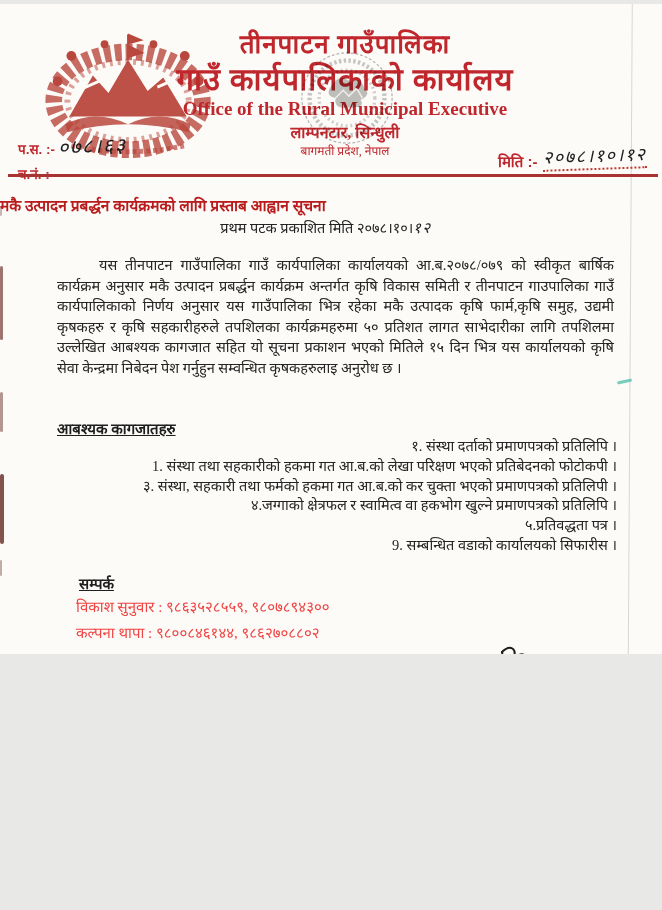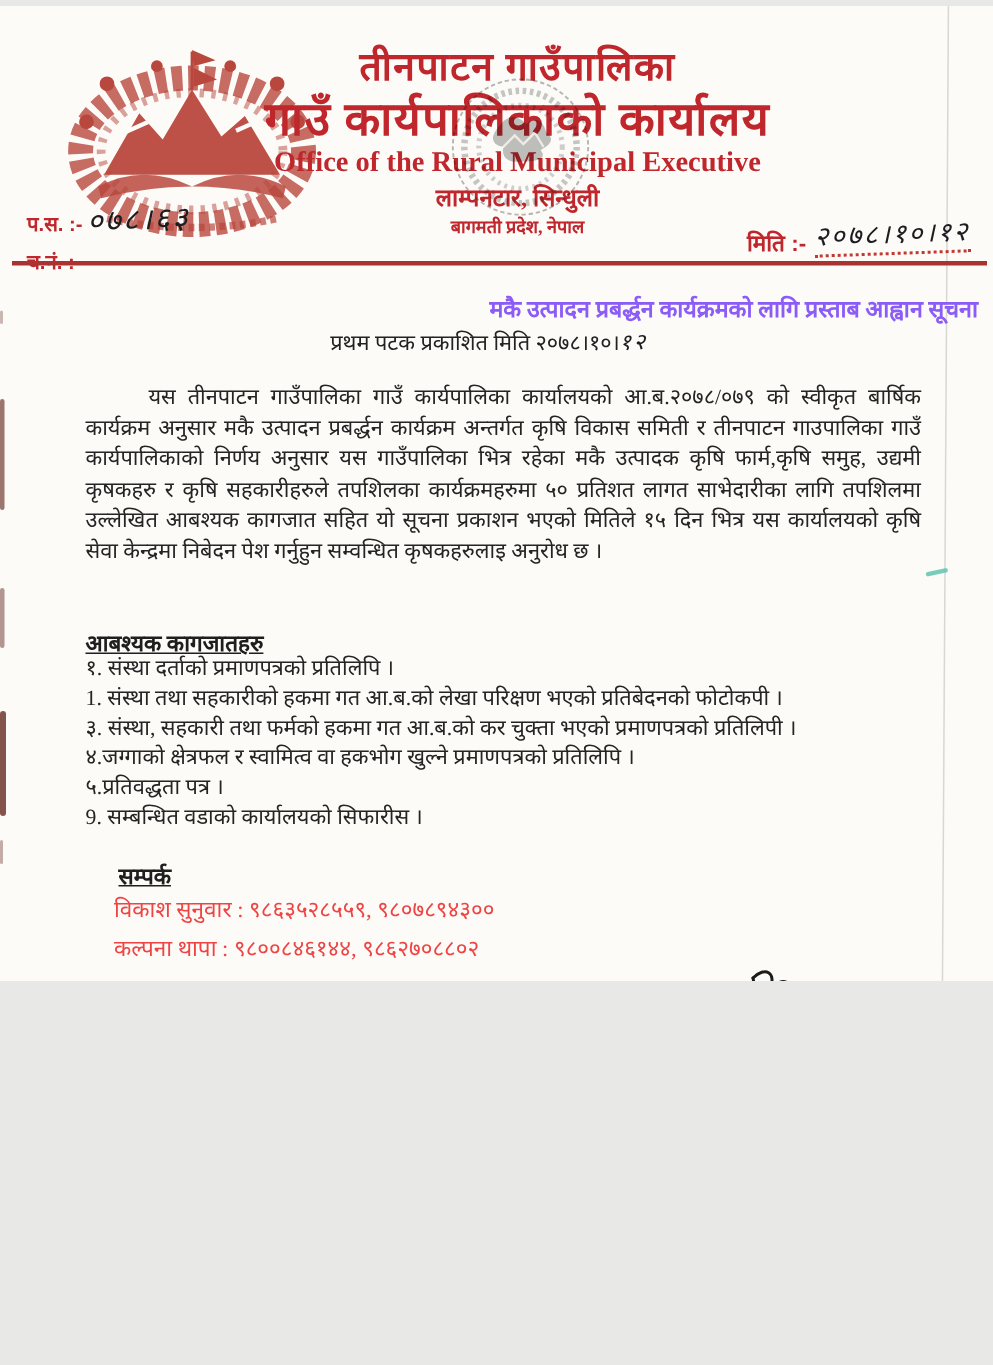--- a/index.html
+++ b/index.html
@@ -10,37 +10,37 @@
     color:#262626;
   }
   
   .emblem{position:absolute;left:42px;top:26px;width:176px;height:128px;opacity:.92;}
   .header-block{position:absolute;left:150px;top:26px;width:390px;text-align:center;color:#c0272d;}
   .h-np1{font-size:26px;font-weight:bold;line-height:30px;letter-spacing:1px;}
   .h-en1{font-size:15px;font-weight:bold;line-height:18px;}
   .h-np2{font-size:31px;font-weight:bold;line-height:36px;margin-top:2px;letter-spacing:1px;}
   .h-en2{font-size:19px;font-weight:bold;line-height:22px;}
   .h-addr{font-size:16px;font-weight:bold;line-height:22px;margin-top:2px;}
-  .h-prov{font-size:12px;font-weight:bold;line-height:15px;}
+  .h-prov{font-size:12px;font-weight:normal;line-height:15px;}
   .round-stamp{position:absolute;left:299px;top:46px;width:96px;height:96px;opacity:.55;mix-blend-mode:multiply;}
   .ref-label,.disp-label,.date-label{position:absolute;color:#c0272d;font-weight:bold;font-size:13.5px;font-family:"Liberation Sans","DejaVu Sans",sans-serif;}
   .ref-label{left:18px;top:136px;}
   .disp-label{left:18px;top:161px;}
   .date-label{left:498px;top:147px;font-size:15px;}
   .handwriting{font-family:"DejaVu Sans",sans-serif;font-style:italic;color:#1d1d1f;letter-spacing:1.5px;transform:rotate(-2deg);}
   .ref-value{position:absolute;left:58px;top:128px;font-size:20px;}
   .date-value{position:absolute;left:543px;top:139px;font-size:18px;border-bottom:2px dotted #c03a32;padding-bottom:1px;}
   .red-rule{position:absolute;left:8px;top:170px;width:650px;height:2.5px;background:#a93330;}
   
-  .notice-title{position:absolute;left:0;right:10px;top:190px;text-align:right;font-weight:bold;font-size:15.5px;color:#8b5cf6;}
+  .notice-title{position:absolute;left:0;right:10px;top:190px;text-align:left;font-weight:bold;font-size:15.5px;color:#b91c1c;}
   .notice-sub{position:absolute;left:0;right:10px;top:213px;text-align:center;font-size:14.5px;color:#222;}
   .notice-sub .handwriting{display:inline-block;font-size:15px;border-bottom:1px solid transparent;}
   .body-par{position:absolute;left:57px;top:251px;width:557px;font-size:14.5px;line-height:20.5px;text-align:justify;text-indent:42px;color:#242424;}
   .docs-heading{position:absolute;left:57px;top:414px;font-weight:bold;font-size:15px;text-decoration:underline;color:#1e1e1e;}
-  .docs-list{position:absolute;left:57px;top:433px;width:560px;font-size:14.5px;color:#242424;}
+  .docs-list{position:absolute;left:57px;top:433px;width:560px;font-size:14.5px;color:#242424;text-align:right;}
   .docs-list div{line-height:19.8px;}
   .contact-heading{position:absolute;left:79px;top:569px;font-weight:bold;font-size:15px;text-decoration:underline;color:#1e1e1e;}
   .contact-lines{position:absolute;left:76px;top:590px;font-size:15px;color:#ef4444;}
   .contact-lines div{line-height:26px;}
   
   .sig-squiggle{position:absolute;left:438px;top:640px;width:215px;height:72px;}
   .sig-dots{position:absolute;left:450px;top:681px;font-size:11px;letter-spacing:2px;color:#333;font-family:"DejaVu Sans Mono",monospace;}
   .sig-name{position:absolute;left:456px;top:701px;font-size:15px;color:#202020;}
   .sig-title{position:absolute;left:441px;top:726px;font-size:15px;color:#202020;}
   .name-stamp{position:absolute;left:470px;top:768px;transform:rotate(-19deg);transform-origin:left center;color:#4a4a4a;text-align:center;opacity:.88;}

